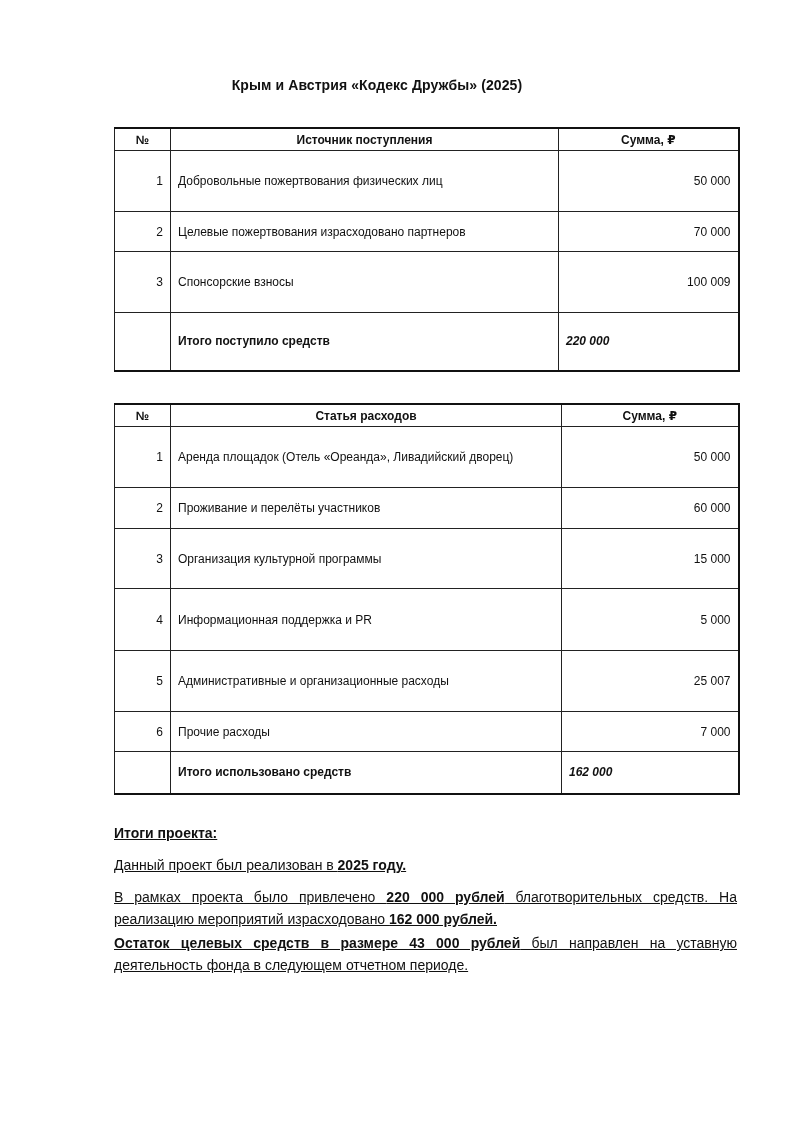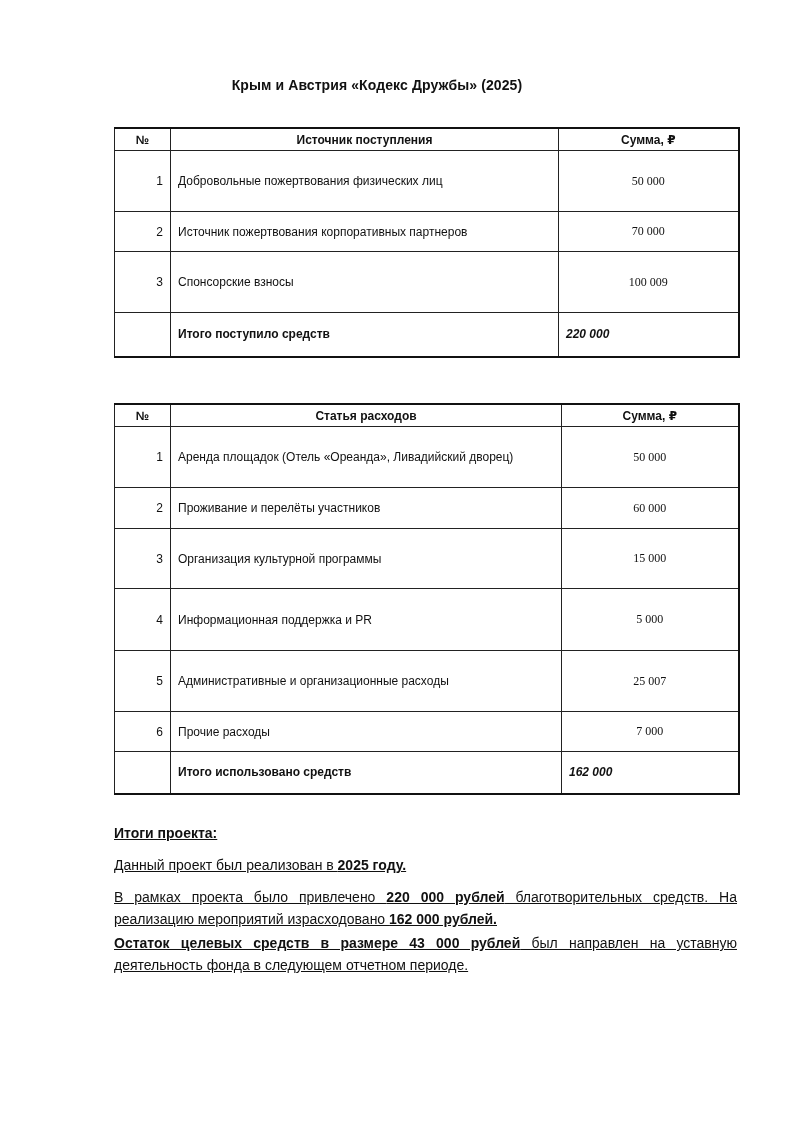--- a/index.html
+++ b/index.html
@@ -7,21 +7,21 @@
          font-family: "Liberation Sans", "DejaVu Sans", sans-serif; color: #111; }
   .title { position: absolute; top: 77px; left: 0; width: 754px; text-align: center;
            font-size: 14px; font-weight: bold; letter-spacing: 0.1px; }
   table.t { position: absolute; border-collapse: collapse; table-layout: fixed; }
   table.t td, table.t th { border: 1px solid #222; font-size: 12px; padding: 0 7px; vertical-align: middle; }
   table.t th { font-weight: bold; text-align: center; height: 21px; }
   table.t tr:first-child th { border-top: 2px solid #111; }
   table.t tr:last-child td { border-bottom: 2px solid #111; }
   table.t td:last-child, table.t th:last-child { border-right: 2px solid #111; }
   td.num { text-align: right; font-size: 13px; }
-  td.amt { text-align: center; font-family: Liberation Serif, serif; font-size: 13px; }
+  td.amt { text-align: right; font-family: Liberation Sans, sans-serif; font-size: 13px; }
   td.total-label { font-weight: bold; }
   td.total-amt { text-align: left; font-weight: bold; font-style: italic; }
   #t1 { left: 114px; top: 127px; width: 624px; }
   #t2 { left: 114px; top: 403px; width: 624px; }
   .sum { position: absolute; left: 114px; width: 623px; font-size: 14px; line-height: 22px; }
   .sum p { margin: 0; }
   .justify { text-align: justify; text-align-last: left; }
   b { font-weight: bold; }
 </style>
 </head>
@@ -41,29 +41,29 @@
     <th>Источник поступления</th>
     <th>Сумма, ₽</th>
   </tr>
   <tr style="height:61px">
     <td class="num">1</td>
     <td>Добровольные пожертвования физических лиц</td>
     <td class="amt">50 000</td>
   </tr>
   <tr style="height:40px">
     <td class="num">2</td>
-    <td>Источник пожертвования корпоративных партнеров</td>
+    <td>Целевые пожертвования израсходовано партнеров</td>
     <td class="amt">70 000</td>
   </tr>
   <tr style="height:61px">
     <td class="num">3</td>
     <td>Спонсорские взносы</td>
     <td class="amt">100 009</td>
   </tr>
-  <tr style="height:44px">
+  <tr style="height:58px">
     <td></td>
     <td class="total-label">Итого поступило средств</td>
     <td class="total-amt">220 000</td>
   </tr>
 </tbody>
   </table>
 
 <table class="t" id="t2">
   <colgroup>
       <col style="width:56px">

